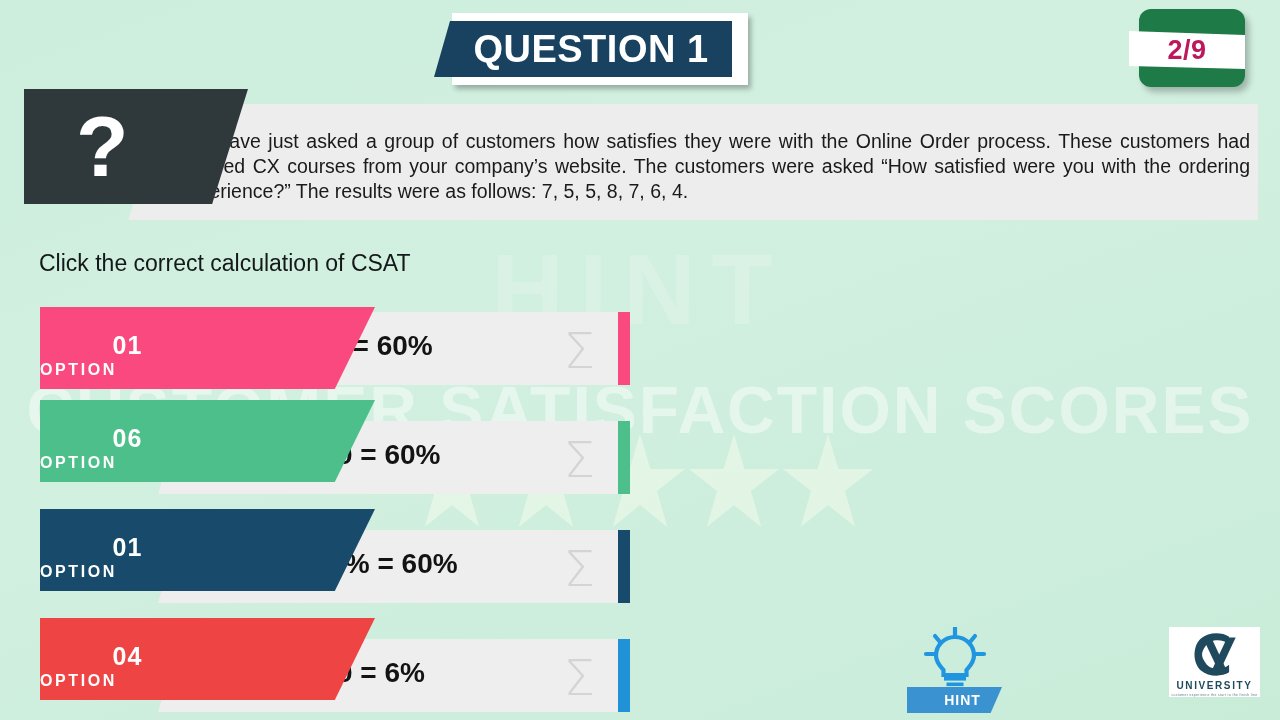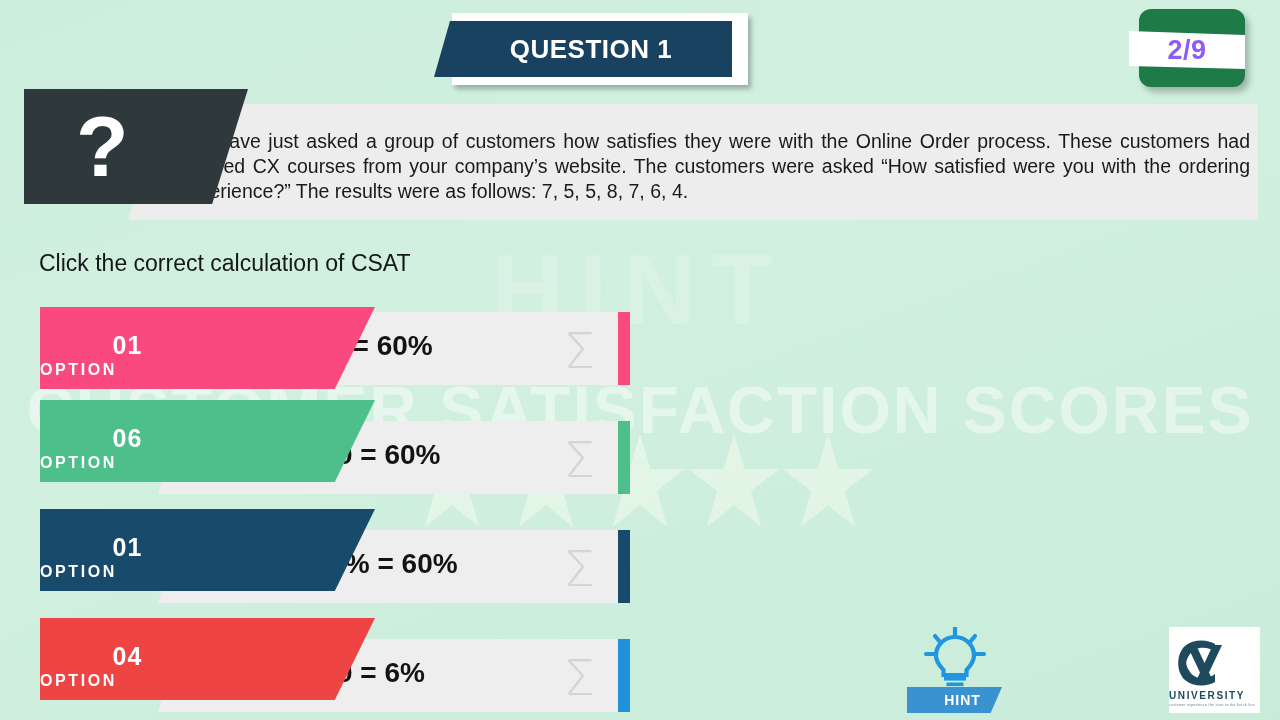--- a/index.html
+++ b/index.html
@@ -83,21 +83,21 @@
     width: 298px;
     height: 56px;
     background: #184260;
     clip-path: polygon(16px 0, 100% 0, 100% 100%, 0 100%);
     display: flex;
     align-items: center;
     justify-content: center;
   }
   .q-banner-inner span {
     color: #ffffff;
-    font-size: 26px;
+    font-size: 38px;
     font-weight: bold;
     letter-spacing: 0.5px;
     padding-left: 16px;
   }
 
   
   .counter {
     position: absolute;
     top: 9px;
     left: 1139px;
@@ -114,21 +114,21 @@
     width: 116px;
     height: 38px;
     background: #ffffff;
     clip-path: polygon(0 0, 100% 4px, 100% 100%, 0 92%);
     display: flex;
     align-items: center;
     justify-content: center;
     box-shadow: 0 2px 3px rgba(0,0,0,0.12);
   }
   .counter-band span {
-    color: #8b5cf6;
+    color: #be185d;
     font-size: 27px;
     font-weight: bold;
     letter-spacing: 0.5px;
   }
 
   
   .qmark-box {
     position: absolute;
     top: 89px;
     left: 24px;
@@ -287,25 +287,25 @@
     font-weight: bold;
     letter-spacing: 1px;
   }
 
   
   .logo-box {
     position: absolute;
     top: 627px;
     left: 1169px;
     width: 91px;
-    height: 86px;
+    height: 70px;
     background: #ffffff;
     display: flex;
     flex-direction: column;
-    align-items: flex-start;
+    align-items: center;
     justify-content: center;
     padding-top: 4px;
   }
   .logo-mark {
     position: relative;
     width: 62px;
     height: 50px;
   }
   .logo-univ {
     font-size: 10px;

